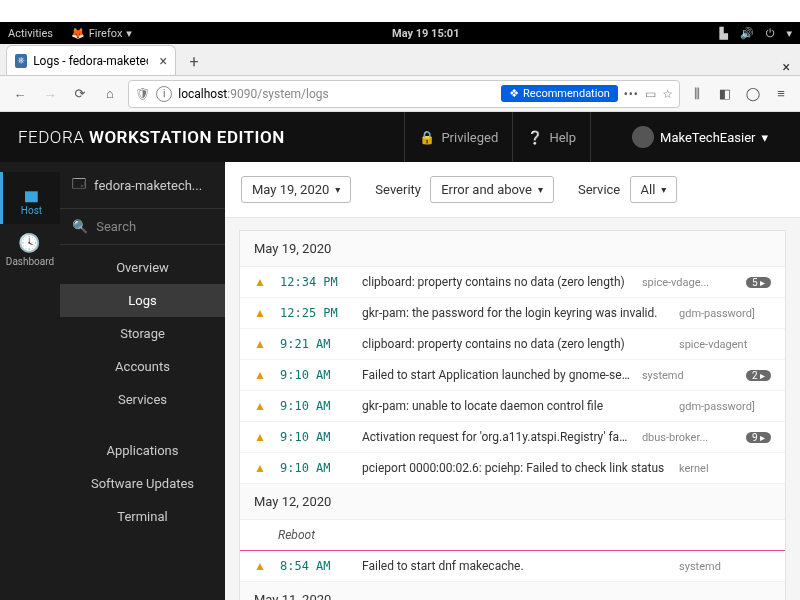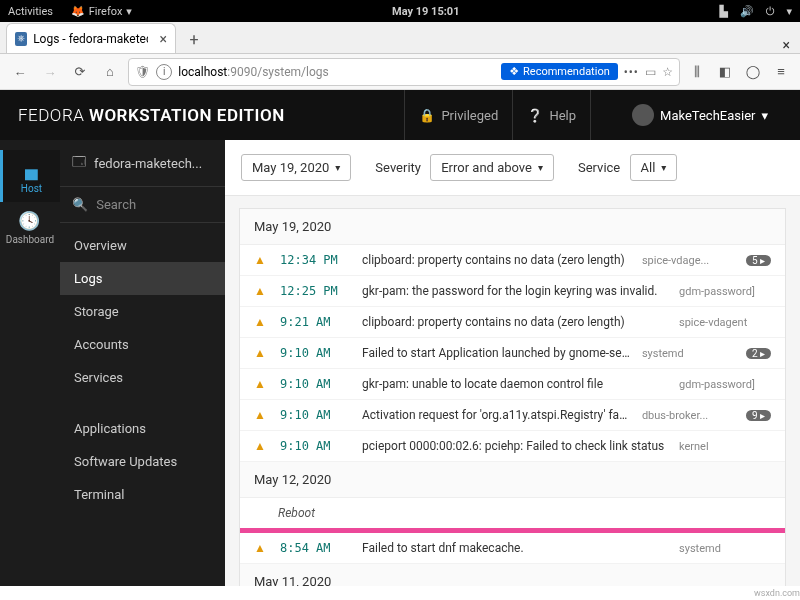--- a/index.html
+++ b/index.html
@@ -1,19 +1,19 @@
 <!DOCTYPE html>
 <html><head>
 <meta charset="utf-8">
 <style>
 * { margin: 0; padding: 0; box-sizing: border-box; font-family: -apple-system, BlinkMacSystemFont, "Segoe UI", Roboto, sans-serif; }
 body { width: 800px; height: 600px; overflow: hidden; background: #fff; }
 
 
-.gnome-bar { background: #000; color: #ccc; height: 22px; display: flex; align-items: center; font-size: 11px; padding: 0 8px; }
+.gnome-bar { background: #000; color: #ccc; height: 22px; display: flex; align-items: center; font-size: 11px; padding: 0 8px; margin-top: 22px; }
 .gnome-bar .left { display: flex; gap: 18px; align-items: center; }
 .gnome-bar .center { flex: 1; text-align: center; font-weight: 700; }
 .gnome-bar .right { display: flex; gap: 12px; align-items: center; }
 .gnome-bar .item { display:flex; align-items:center; gap:4px; }
 
 
 .browser-tabs { background: #f0f0f0; height: 32px; display: flex; align-items: flex-end; border-bottom: 1px solid #ccc; }
 .tab { background: #fff; border: 1px solid #ccc; border-bottom: none; border-radius: 6px 6px 0 0; height: 30px; display: flex; align-items: center; padding: 0 8px; margin-left: 6px; font-size: 12px; max-width: 170px; gap: 6px; }
 .tab .favicon { width:14px; height:14px; background:#3b6ea5; border-radius:2px; display:flex; align-items:center; justify-content:center; color:#fff; font-size:9px;}
 .tab .close { margin-left: 6px; font-size:14px; color:#555; }
@@ -47,39 +47,39 @@
 .cockpit-body { display:flex; height: calc(600px - 22px - 32px - 36px - 50px - 14px); }
 .railnav { width: 60px; background:#1c1c1c; display:flex; flex-direction:column; align-items:center; padding-top:10px; color:#aaa; font-size:10px; }
 .railnav .ritem { display:flex; flex-direction:column; align-items:center; gap:3px; padding:8px 0; width:100%; }
 .railnav .ritem.active { color:#39a5dc; border-left:3px solid #39a5dc; background:#151515;}
 .railnav .ricon { font-size:18px; }
 
 .sidebar { width: 165px; background:#1c1c1c; color:#ccc; font-size:13px; display:flex; flex-direction:column; }
 .sidebar .hostrow { display:flex; align-items:center; gap:8px; padding:12px 12px; border-bottom:1px solid #333; }
 .sidebar .search { display:flex; align-items:center; gap:8px; padding:10px 12px; color:#888; border-bottom:1px solid #333;}
 .sidebar .navlist { padding:6px 0; }
-.sidebar .navitem { padding:9px 14px; cursor:pointer; }
+.sidebar .navitem { padding:9px 14px; cursor:pointer;text-align:center; }
 .sidebar .navitem.active { background:#3a3a3a; color:#fff; }
 .sidebar .navgap { height:18px; }
 
 .content { flex:1; background:#f5f5f5; display:flex; flex-direction:column; overflow:hidden; }
 .filters { background:#fff; padding:14px 16px; display:flex; align-items:center; gap:24px; font-size:13px; color:#333; border-bottom:1px solid #e5e5e5;}
 .filters .sel { border:1px solid #bbb; border-radius:3px; padding:5px 10px; display:inline-flex; align-items:center; gap:6px; background:#fff;}
 .filters label { color:#333; }
 
 .logwrap { flex:1; overflow-y:auto; padding:12px 14px; }
 .logpane { background:#fff; border:1px solid #e3e3e3; }
 .daterow { padding:10px 14px; font-size:13px; color:#333; border-bottom:1px solid #eee; background:#fafafa;}
 .logrow { display:flex; align-items:center; padding:8px 14px; font-size:12px; border-bottom:1px solid #f2f2f2; gap:12px; }
 .logrow .warn { color:#e29a0b; width:14px; }
 .logrow .time { font-family: monospace; color:#0f766e; width:70px; white-space:nowrap;}
 .logrow .msg { flex:1; color:#333; white-space:nowrap; overflow:hidden; text-overflow:ellipsis;}
 .logrow .svc { color:#888; width:92px; white-space:nowrap; overflow:hidden; text-overflow:ellipsis; font-size:11px;}
 .logrow .badge { background:#6a6a6a; color:#fff; border-radius:8px; padding:0 6px; font-size:10px; display:inline-flex; align-items:center; gap:2px;}
-.rebootrow { padding:8px 14px 8px 38px; font-style:italic; color:#555; font-size:12px; border-bottom:5px solid #ec4899;}
+.rebootrow { padding:8px 14px 8px 38px; font-style:italic; color:#555; font-size:12px; border-bottom:1px solid #ec4899;}
 
 .footer { height:14px; background:#fff; font-size:9px; color:#aaa; text-align:right; padding:0 0; line-height:14px;}
 .caret::after { content:" ▾"; font-size:10px; }
 </style>
 </head>
 <body>
 
 <div class="gnome-bar">
   <div class="left">
     <span class="item">Activities</span>

